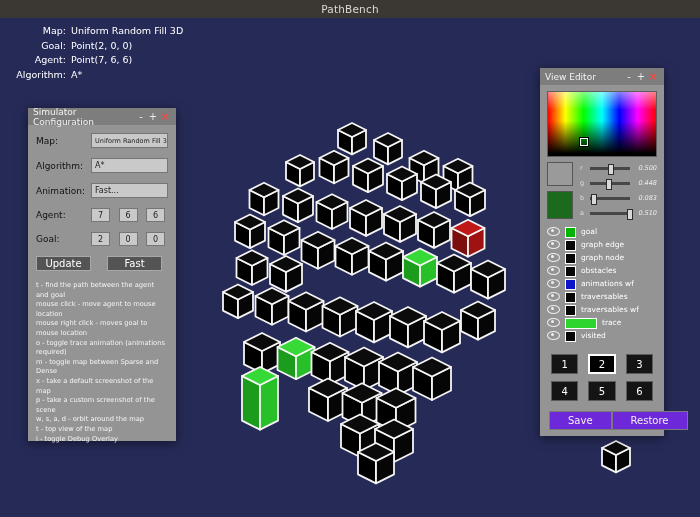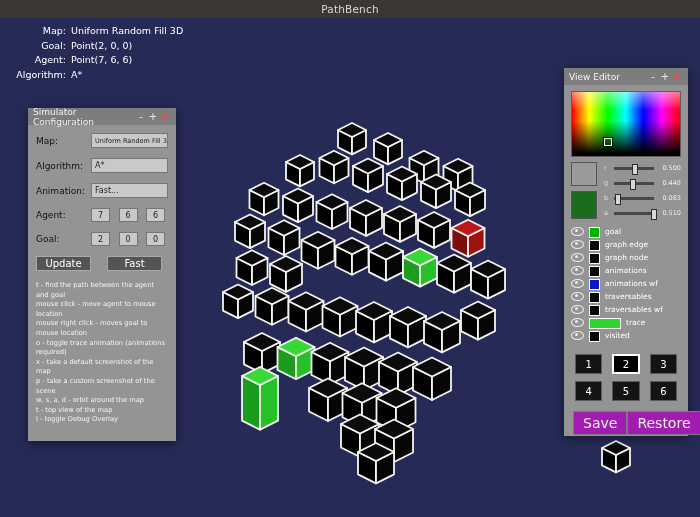--- a/index.html
+++ b/index.html
@@ -47,54 +47,54 @@
     width:17px; height:12px; background:#c9c9c9; border:1px solid #767676;
     display:flex; align-items:center; justify-content:center; font-size:8px; color:#1d1d1d;
   }
   .btn-row { display:flex; gap:16px; margin:2px 0 10px 0; }
   .gbtn {
     width:55px; height:15px; background:#545454; border:1px solid #a8a8a8; color:#fff;
     font-size:10px; font-family:inherit; display:flex; align-items:center; justify-content:center;
   }
   .help { color:#f4f4f4; font-size:6.7px; line-height:9.6px; }
   
-  #vieweditor { left:540px; top:68px; width:124px; height:368px;margin-left:24px; }
+  #vieweditor { left:540px; top:68px; width:124px; height:368px; }
   .ve-body { padding:6px 7px 0 7px; }
   .picker {
     position:relative; height:64px; border:1px solid #5e5e5e;
     background:
       linear-gradient(to bottom, rgba(255,255,255,.5) 0%, rgba(255,255,255,0) 28%, rgba(0,0,0,0) 45%, #000 96%),
       linear-gradient(to right,#f00 0%,#ff0 16%,#0f0 33%,#0ff 50%,#00f 66%,#f0f 83%,#f00 100%);
   }
   .picker-marker { position:absolute; left:30%; top:72%; width:6px; height:6px; border:1px solid #fff; box-shadow:0 0 0 1px #000; }
   .mix-row { display:flex; margin-top:5px; }
   .swatch-col { width:30px; display:flex; flex-direction:column; gap:5px; flex:none; }
   .swatch { width:24px; height:22px; border:1px solid #555; }
   .swatch.secondary { height:26px; }
   .sliders { flex:1; display:flex; flex-direction:column; justify-content:space-between; padding-left:3px; }
   .sl-row { display:flex; align-items:center; height:12px; }
   .sl-ch { width:7px; font-size:6.5px; color:#ddd; flex:none; }
   .sl-track { flex:1; height:3px; background:#474747; position:relative; margin:0 3px; }
   .sl-handle { position:absolute; top:-3px; width:4px; height:9px; background:#d8d8d8; border:1px solid #2c2c2c; }
-  .sl-val { width:24px; text-align:right; font-size:6.5px; color:#eee; flex:none; }
+  .sl-val { width:24px; text-align:right; font-size:6.5px; color:#eee; flex:none;font-style:italic; }
   .elements { margin-top:8px; }
   .elem-row { display:flex; height:13px; gap:5px; }
   .eye { width:11px; height:7px; border:1px solid #eee; border-radius:50%; position:relative; flex:none; }
   .eye::after { content:""; position:absolute; left:3px; top:1px; width:3px; height:3px; background:#eee; border-radius:50%; }
   .elem-swatch { width:9px; height:9px; border:1px solid #fff; flex:none; }
   .elem-swatch.selected { width:30px; }
   .elem-label { font-size:7.5px; color:#fff; white-space:nowrap; }
   .numpad { margin-top:10px; display:grid; grid-template-columns:repeat(3,1fr); gap:7px 10px; padding:0 4px; }
   .numbtn {
     height:20px; background:#141414; border:1px solid #5a5a5a; color:#fff; font-size:10px;
     display:flex; align-items:center; justify-content:center; font-family:inherit;
   }
   .numbtn.selected { border:2px solid #fff; background:#000; }
   .actions { display:flex; justify-content:space-between; margin-top:10px; padding:0 2px; }
-  .abtn { background:#a21caf; border:1px solid #7a7a7a; color:#f0f0f0; font-size:14px; padding:3px 9px; font-family:inherit; }
+  .abtn { background:#6d28d9; border:1px solid #7a7a7a; color:#f0f0f0; font-size:10px; padding:3px 18px; font-family:inherit; }
 </style>
 </head>
 <body style="background: rgb(38, 42, 87);">
 
 <svg id="scene" xmlns="http://www.w3.org/2000/svg" viewBox="0 0 700 517">
     <g>
       <polygon points="338,130 352,137 352,154.36 338,147.36" fill="#000000" stroke="#f5f5f5" stroke-width="1.8" stroke-linejoin="round"></polygon>
       <polygon points="366,130 352,137 352,154.36 366,147.36" fill="#060606" stroke="#f5f5f5" stroke-width="1.8" stroke-linejoin="round"></polygon>
       <polygon points="352,123 366,130 352,137 338,130" fill="#0b0b0b" stroke="#f5f5f5" stroke-width="1.8" stroke-linejoin="round"></polygon>
     </g>
@@ -401,20 +401,21 @@
     </div>
     <div class="btn-row">
       <button class="gbtn">Update</button>
       <button class="gbtn">Fast</button>
     </div>
     <div class="help" id="help-lines">
         <div class="help-line">t - find the path between the agent and goal</div>
         <div class="help-line">mouse click - move agent to mouse location</div>
         <div class="help-line">mouse right click - moves goal to mouse location</div>
         <div class="help-line">o - toggle trace animation (animations required)</div>
+        <div class="help-line">m - toggle map between Sparse and Dense</div>
         <div class="help-line">x - take a default screenshot of the map</div>
         <div class="help-line">p - take a custom screenshot of the scene</div>
         <div class="help-line">w, s, a, d - orbit around the map</div>
         <div class="help-line">t - top view of the map</div>
         <div class="help-line">i - toggle Debug Overlay</div>
       </div>
   </div>
 </div>
 
 <div class="win" id="vieweditor">
@@ -476,21 +477,21 @@
           <span class="elem-label">graph edge</span>
         </div>
         <div class="elem-row">
           <span class="eye"></span>
           <span class="elem-swatch" style="background: rgb(5, 5, 5);"></span>
           <span class="elem-label">graph node</span>
         </div>
         <div class="elem-row">
           <span class="eye"></span>
           <span class="elem-swatch" style="background: rgb(5, 5, 5);"></span>
-          <span class="elem-label">animations</span>
+          <span class="elem-label">obstacles</span>
         </div>
         <div class="elem-row">
           <span class="eye"></span>
           <span class="elem-swatch" style="background: rgb(10, 20, 200);"></span>
           <span class="elem-label">animations wf</span>
         </div>
         <div class="elem-row">
           <span class="eye"></span>
           <span class="elem-swatch" style="background: rgb(5, 5, 5);"></span>
           <span class="elem-label">traversables</span>

